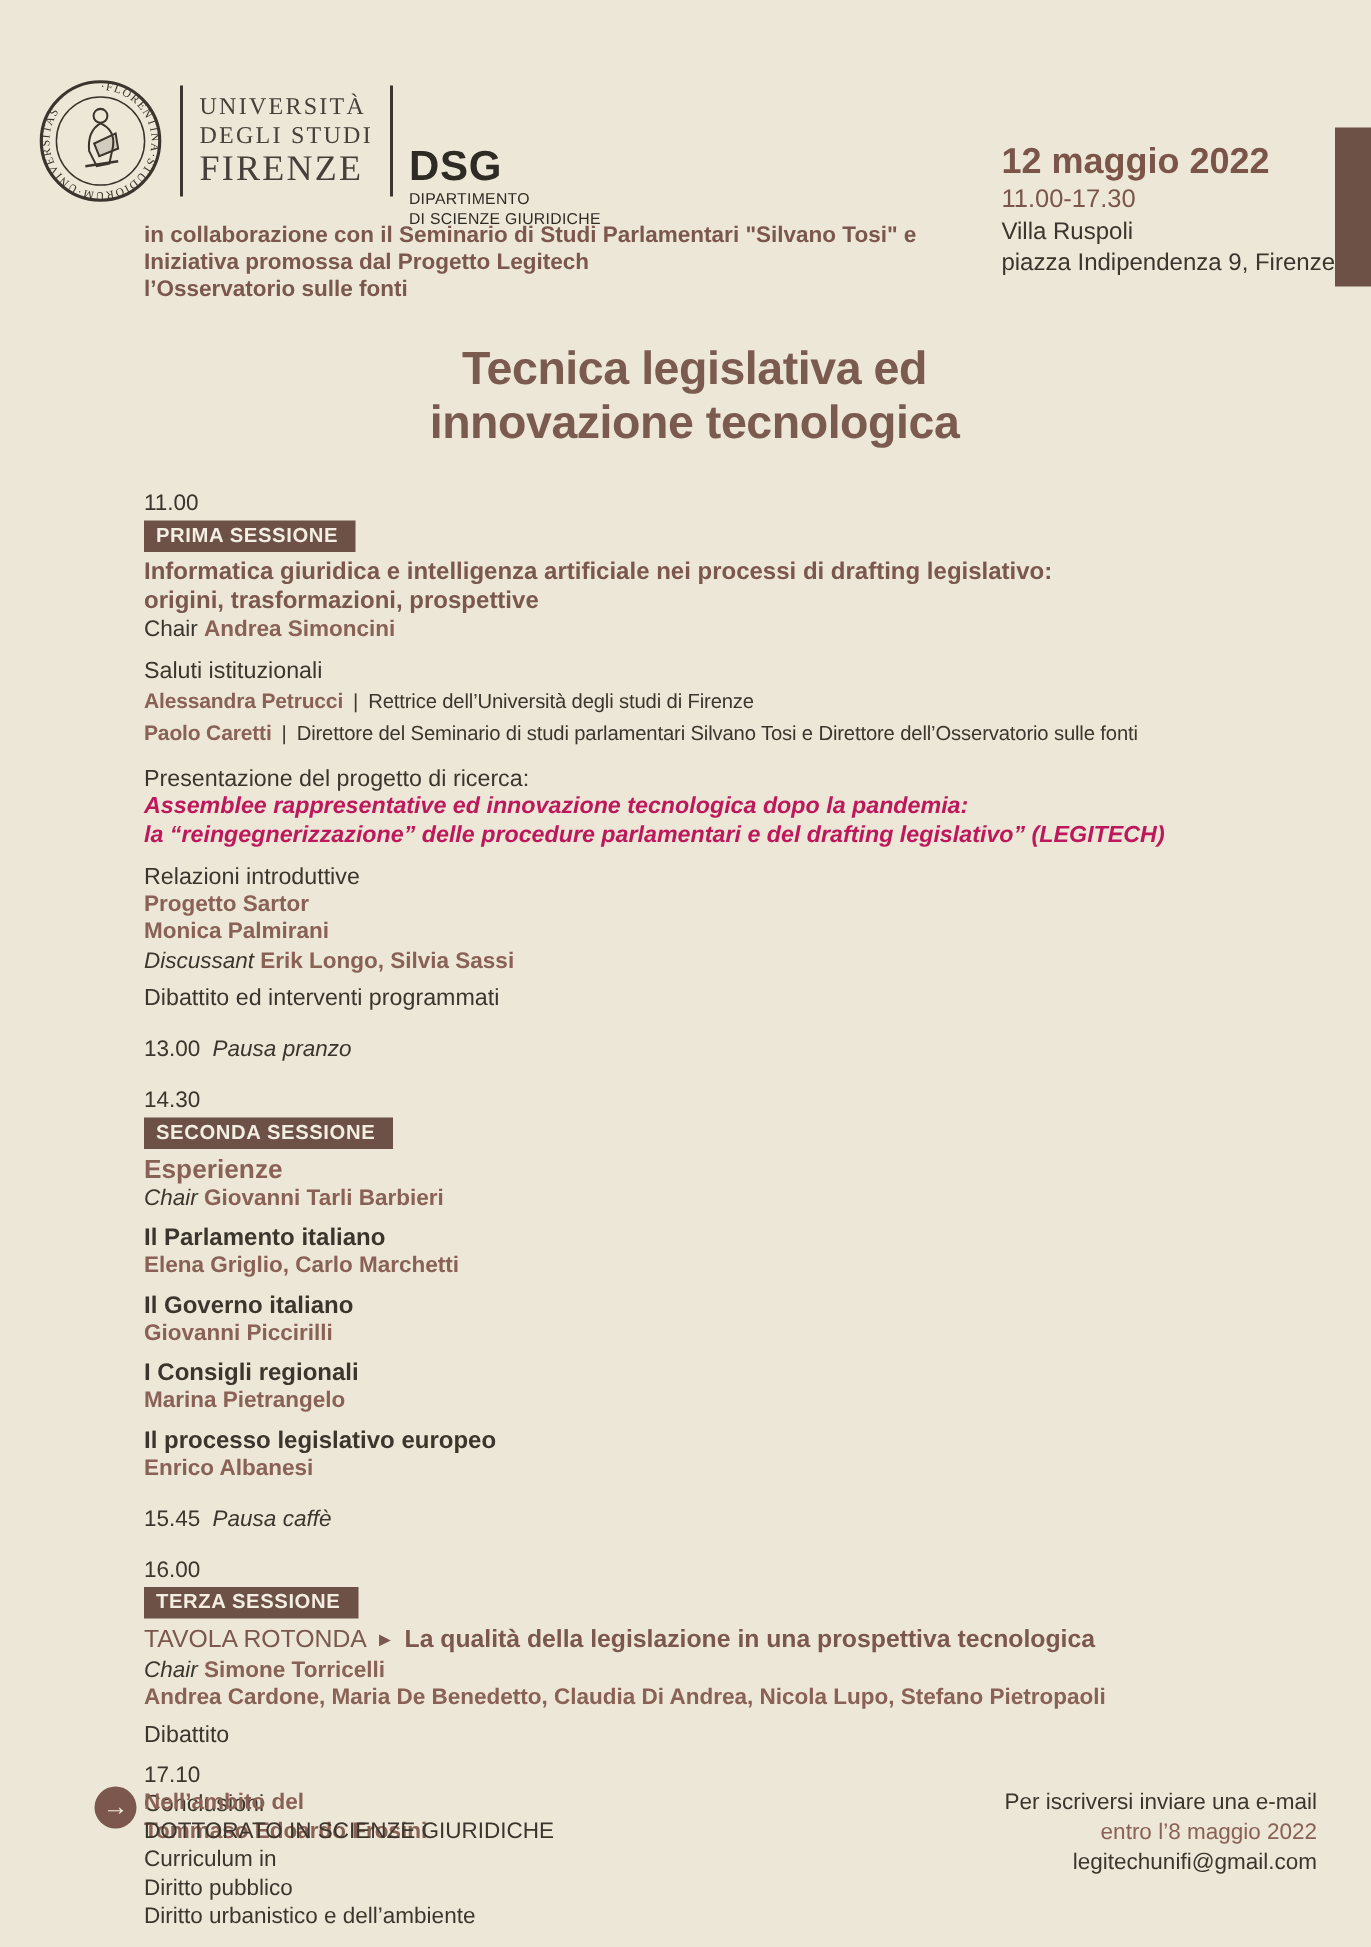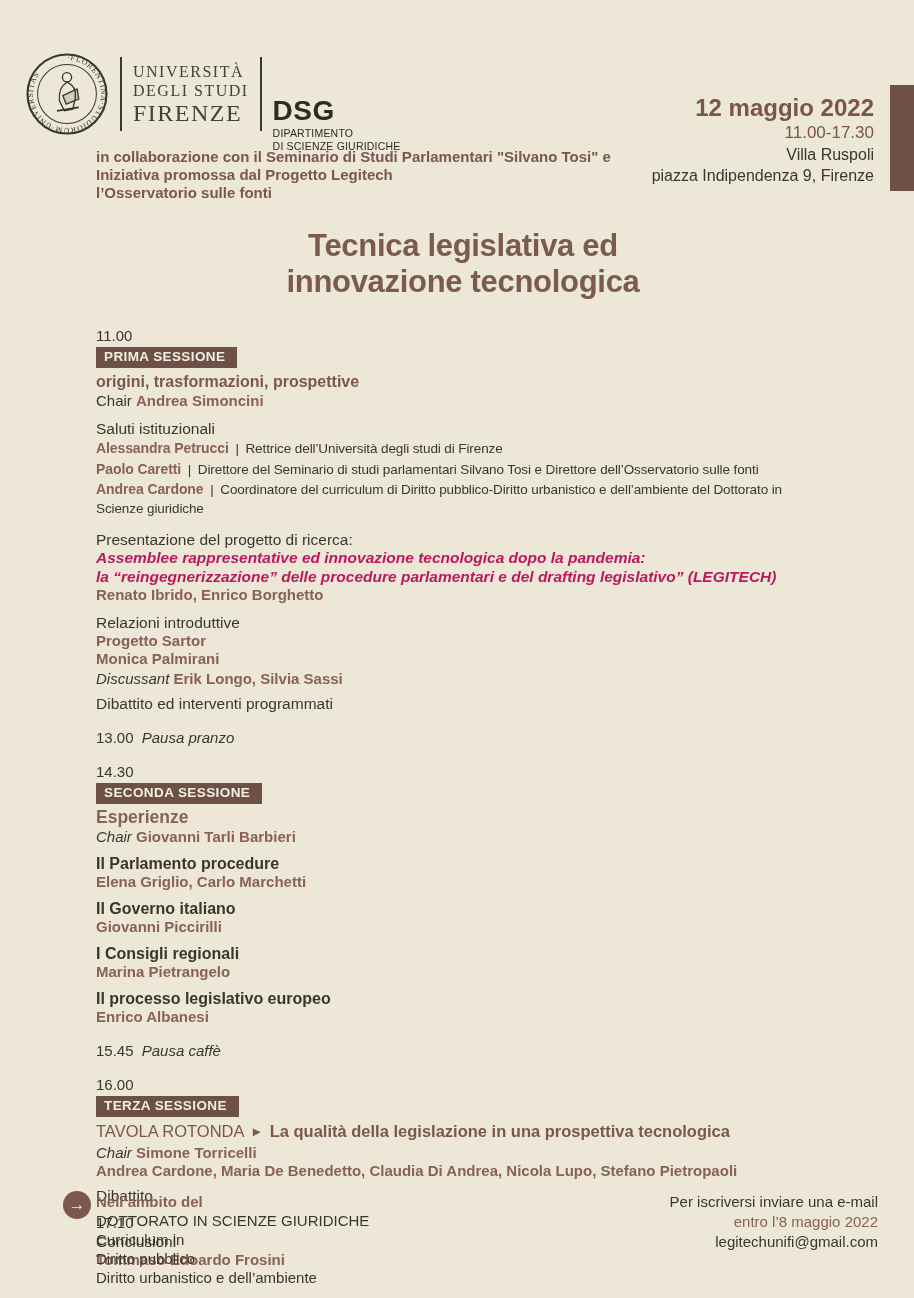--- a/index.html
+++ b/index.html
@@ -22,21 +22,21 @@
   .logo-row{position:absolute;left:25px;top:36px;display:flex;align-items:center;}
   .seal{width:84px;height:86px;}
   .logo-divider{width:2px;height:74px;background:#3b362d;margin:0 11px;}
   .uni-wordmark{font-family:"Liberation Serif",serif;color:#45403a;}
   .uni-line{font-size:16px;letter-spacing:1.5px;line-height:19px;}
   .uni-city{font-size:24px;letter-spacing:1.5px;line-height:27px;}
   .dsg-block{color:#2e2a24;padding-top:14px;}
   .dsg-acronym{font-weight:bold;font-size:28px;line-height:26px;letter-spacing:0.5px;margin-top:48px;}
   .dsg-dept{font-size:10.5px;line-height:12.5px;letter-spacing:0.2px;margin-top:3px;}
   .side-bar{position:absolute;right:0;top:85px;width:24px;height:106px;background:var(--badge);}
-  .event-block{position:absolute;right:40px;top:94px;text-align:right;}
+  .event-block{position:absolute;right:24px;top:94px;}
   .event-date{color:#7b544a;font-weight:bold;font-size:24px;line-height:28px;}
   .event-time{color:#7b544a;font-size:17px;line-height:22px;}
   .event-venue,.event-address{color:var(--dark);font-size:16px;line-height:21px;}
   
   .main{position:absolute;left:96px;top:148px;width:734px;}
   .intro-line{color:var(--brown);font-weight:bold;font-size:15px;line-height:18px;}
   .main-title{color:#7b5a50;font-weight:bold;font-size:31px;line-height:36px;letter-spacing:-0.3px;margin-top:26px;text-align:center;}
   .time-line{font-size:15px;line-height:18px;margin-top:27px;}
   .time-line .pausa{font-style:italic;margin-left:4px;}
   .badge{display:inline-block;background:var(--badge);color:#f2eee1;font-weight:bold;font-size:13.5px;line-height:14px;letter-spacing:0.4px;padding:3px 12px 4px 8px;margin-top:2px;}
@@ -119,48 +119,43 @@
   </div>
 
   <div class="main-title">
     <div>Tecnica legislativa ed</div>
     <div>innovazione tecnologica</div>
   </div>
 
   <div class="time-line">11.00</div>
   <div><span class="badge">PRIMA SESSIONE</span></div>
   <div class="session-title">
+    <div>Informatica giuridica e intelligenza artificiale nei processi di drafting legislativo:</div>
     <div>origini, trasformazioni, prospettive</div>
   </div>
   <div class="chair-line">
     <span class="chair-label">Chair</span>
     <span class="chair-name">Andrea Simoncini</span>
   </div>
 
   <div class="sub-heading">Saluti istituzionali</div>
   <div class="person-line">
     <span class="person-name">Alessandra Petrucci</span>
     <span class="person-sep">|</span>
     <span>Rettrice dell’Università degli studi di Firenze</span>
   </div>
   <div class="person-line">
     <span class="person-name">Paolo Caretti</span>
     <span class="person-sep">|</span>
     <span>Direttore del Seminario di studi parlamentari Silvano Tosi e Direttore dell’Osservatorio sulle fonti</span>
   </div>
-  <div class="person-line">
-    <span class="person-name">Andrea Cardone</span>
-    <span class="person-sep">|</span>
-    <span>Coordinatore del curriculum di Diritto pubblico-Diritto urbanistico e dell’ambiente del Dottorato in Scienze giuridiche</span>
-  </div>
 
   <div class="sub-heading mt12">Presentazione del progetto di ricerca:</div>
   <div class="proj-italic">Assemblee rappresentative ed innovazione tecnologica dopo la pandemia:</div>
   <div class="proj-italic">la “reingegnerizzazione” delle procedure parlamentari e del drafting legislativo” (LEGITECH)</div>
-  <div class="speakers">Renato Ibrido, Enrico Borghetto</div>
 
   <div class="sub-heading mt9">Relazioni introduttive</div>
   <div class="speakers">Progetto Sartor</div>
   <div class="speakers">Monica Palmirani</div>
   <div class="chair-line mt2">
     <span class="chair-label it">Discussant</span>
     <span class="chair-name">Erik Longo, Silvia Sassi</span>
   </div>
   <div class="sub-heading mt6">Dibattito ed interventi programmati</div>
 
@@ -169,21 +164,21 @@
     <span class="pausa">Pausa pranzo</span>
   </div>
 
   <div class="time-line mt16">14.30</div>
   <div><span class="badge">SECONDA SESSIONE</span></div>
   <div class="s2-title">Esperienze</div>
   <div class="chair-line">
     <span class="chair-label it">Chair</span>
     <span class="chair-name">Giovanni Tarli Barbieri</span>
   </div>
-  <div class="topic">Il Parlamento procedure</div>
+  <div class="topic">Il Parlamento italiano</div>
   <div class="speakers">Elena Griglio, Carlo Marchetti</div>
   <div class="topic">Il Governo italiano</div>
   <div class="speakers">Giovanni Piccirilli</div>
   <div class="topic">I Consigli regionali</div>
   <div class="speakers">Marina Pietrangelo</div>
   <div class="topic">Il processo legislativo europeo</div>
   <div class="speakers">Enrico Albanesi</div>
 
   <div class="time-line mt16">
     <span>15.45</span>

